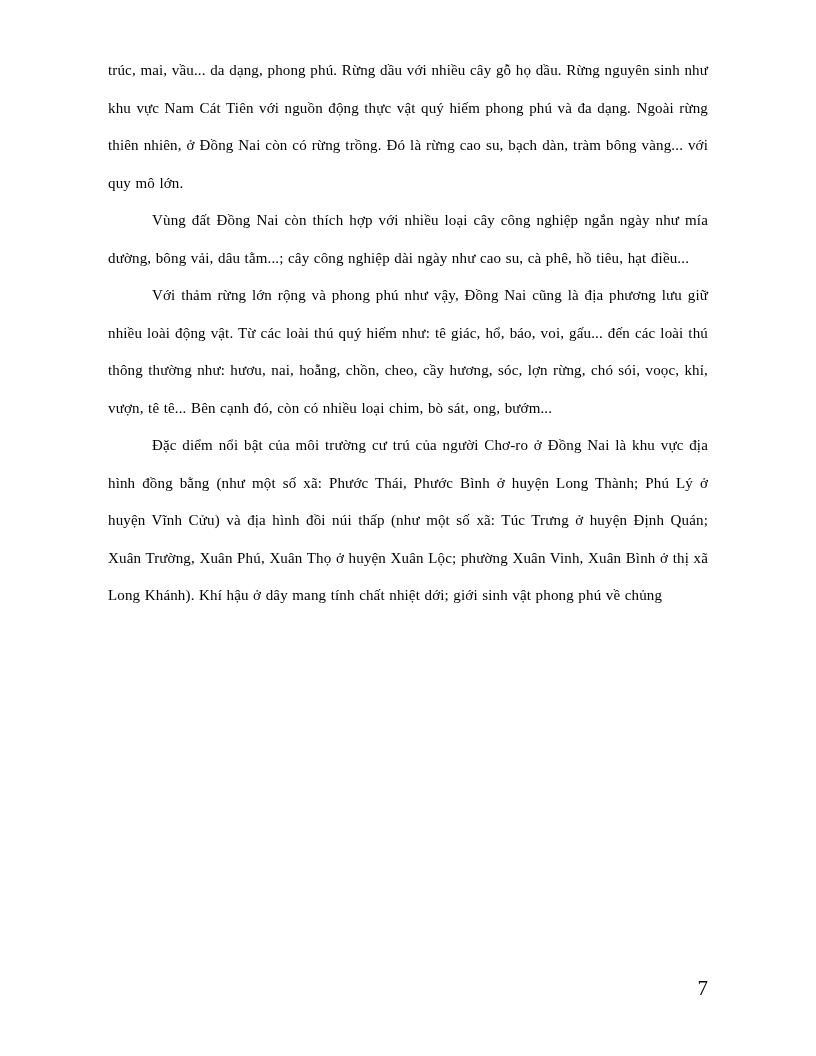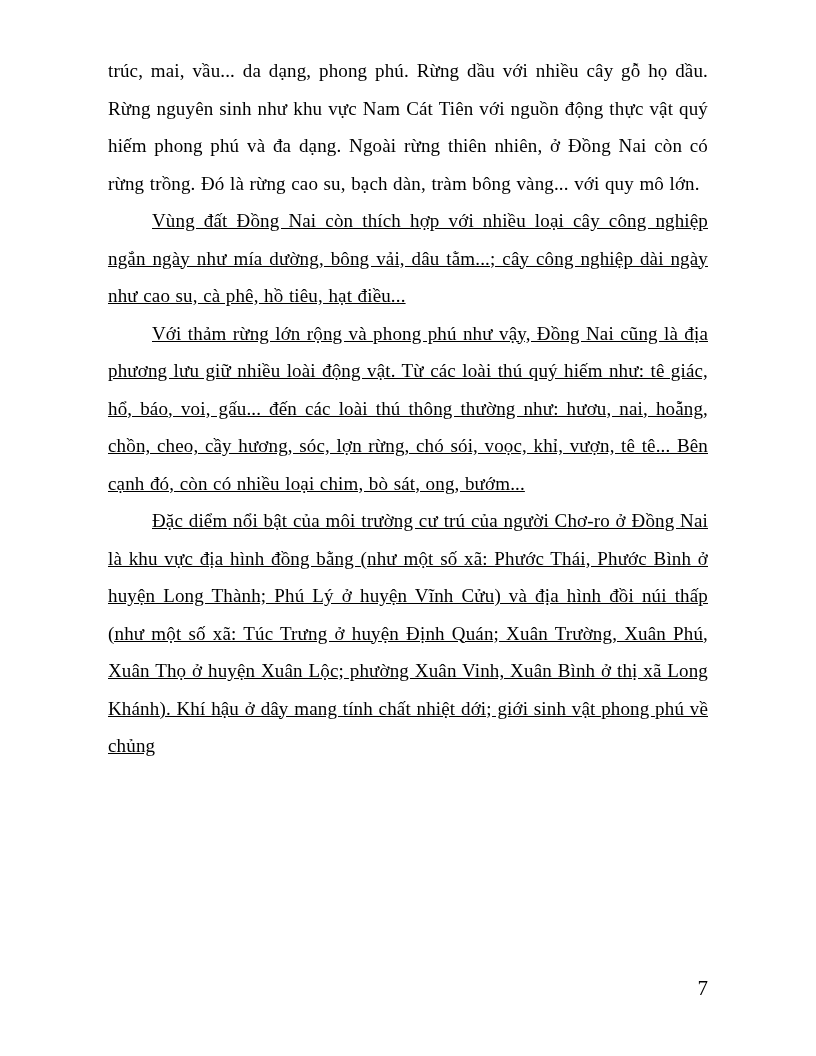--- a/index.html
+++ b/index.html
@@ -17,30 +17,29 @@
     color: #000000;
   }
   .text-column {
     position: absolute;
     left: 108px;
     top: 52px;
     width: 600px;
   }
   .para {
     margin: 0 0 0 0;
-    font-size: 19px;
+    font-size: 15px;
     line-height: 37.5px;
     text-align: justify;
     text-justify: inter-word;
     letter-spacing: 0.15px;
     word-spacing: 0.6px;
   }
   .para.indent {
     text-indent: 44px;
-    text-decoration: underline;
   }
   .page-number {
     position: absolute;
     right: 108px;
     bottom: 56px;
     font-size: 21px;
     line-height: 24px;
     font-family: "Liberation Serif", serif;
   }
 </style>

